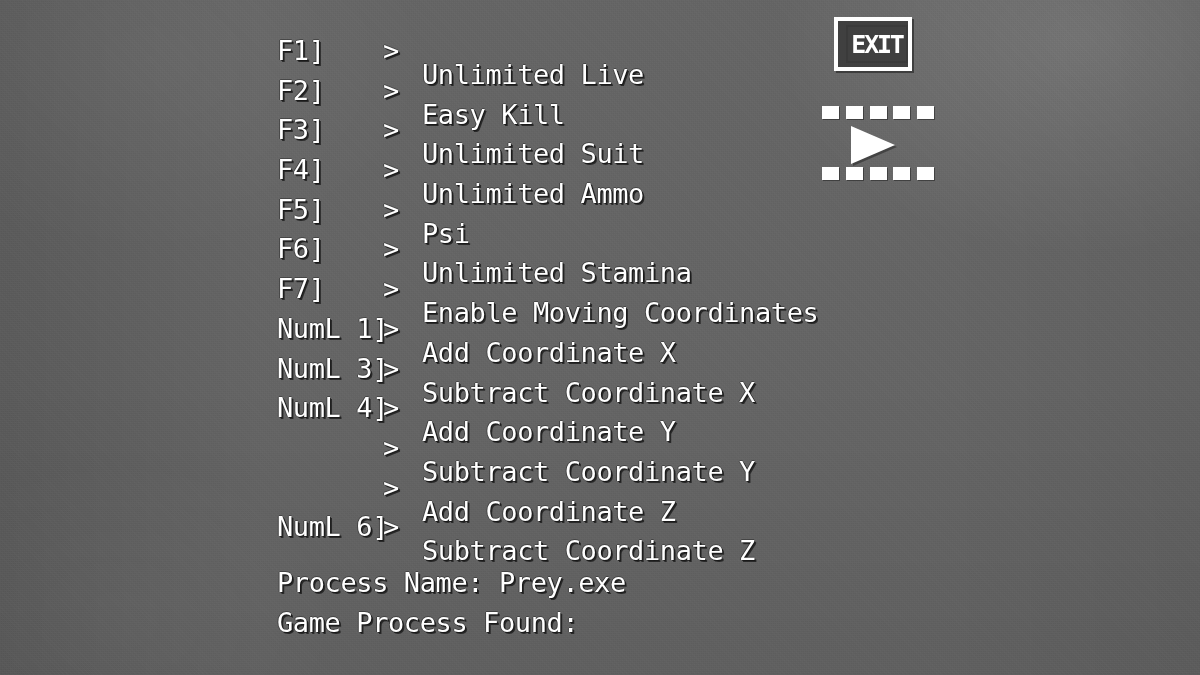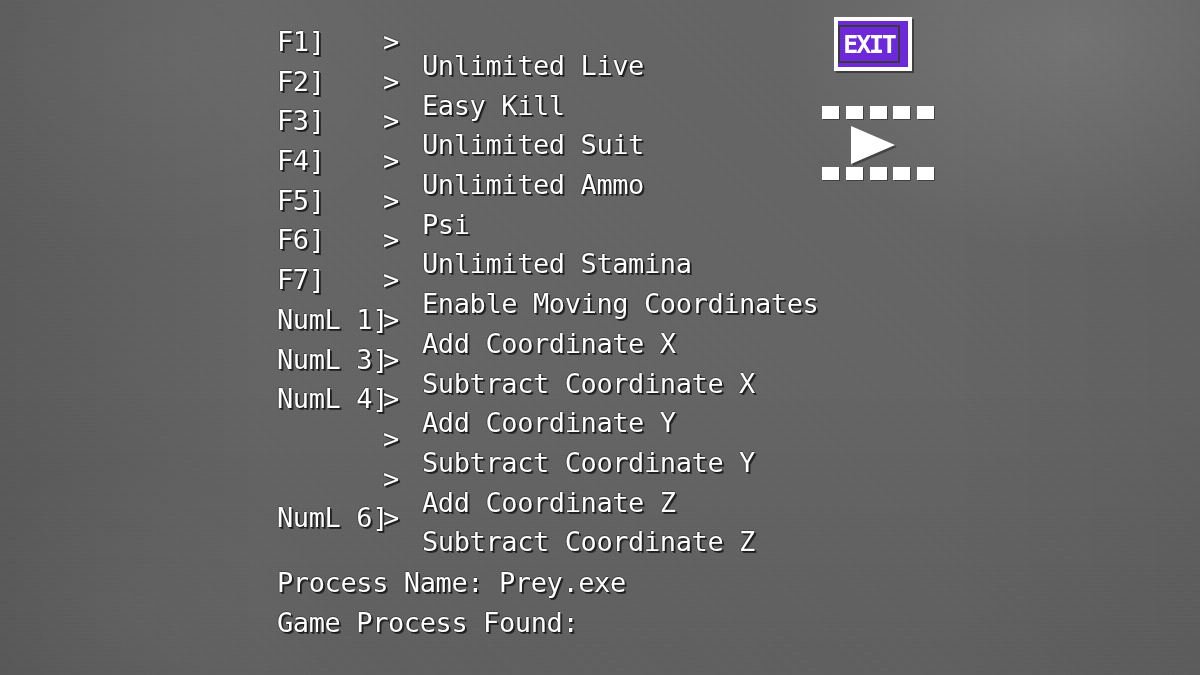--- a/index.html
+++ b/index.html
@@ -44,21 +44,21 @@
     background-image:
       repeating-linear-gradient(0deg, rgba(255,255,255,0.035) 0px, rgba(255,255,255,0.035) 1px, rgba(0,0,0,0.035) 1px, rgba(0,0,0,0.035) 2px),
       repeating-linear-gradient(90deg, rgba(255,255,255,0.030) 0px, rgba(255,255,255,0.030) 1px, rgba(0,0,0,0.030) 1px, rgba(0,0,0,0.030) 2px),
       repeating-linear-gradient(45deg, rgba(255,255,255,0.022) 0px, rgba(255,255,255,0.022) 1px, rgba(0,0,0,0.022) 1px, rgba(0,0,0,0.022) 3px);
   }
 
   
   .cheat-list {
     position: absolute;
     left: 277px;
-    top: 22px;
+    top: 31px;
     width: 560px;
   }
   .cheat-row {
     position: relative;
     height: 39.7px;
     line-height: 39.7px;
     white-space: nowrap;
   }
   .txt {
     color: #ffffff;
@@ -101,24 +101,24 @@
 
   
   .exit-button {
     position: absolute;
     left: 834px;
     top: 17px;
     width: 78px;
     height: 54px;
     box-sizing: border-box;
     border: 4px solid #ffffff;
-    background: #6d28d9;
+    background: #404040;
     display: flex;
     align-items: center;
-    justify-content: flex-start;
+    justify-content: flex-end;
     box-shadow: 2px 2px 0 rgba(25,25,25,0.55);
   }
   .exit-inner {
     box-sizing: border-box;
     width: 62px;
     height: 38px;
     border: 2px solid #3a3a3a;
     display: flex;
     align-items: center;
     justify-content: center;

